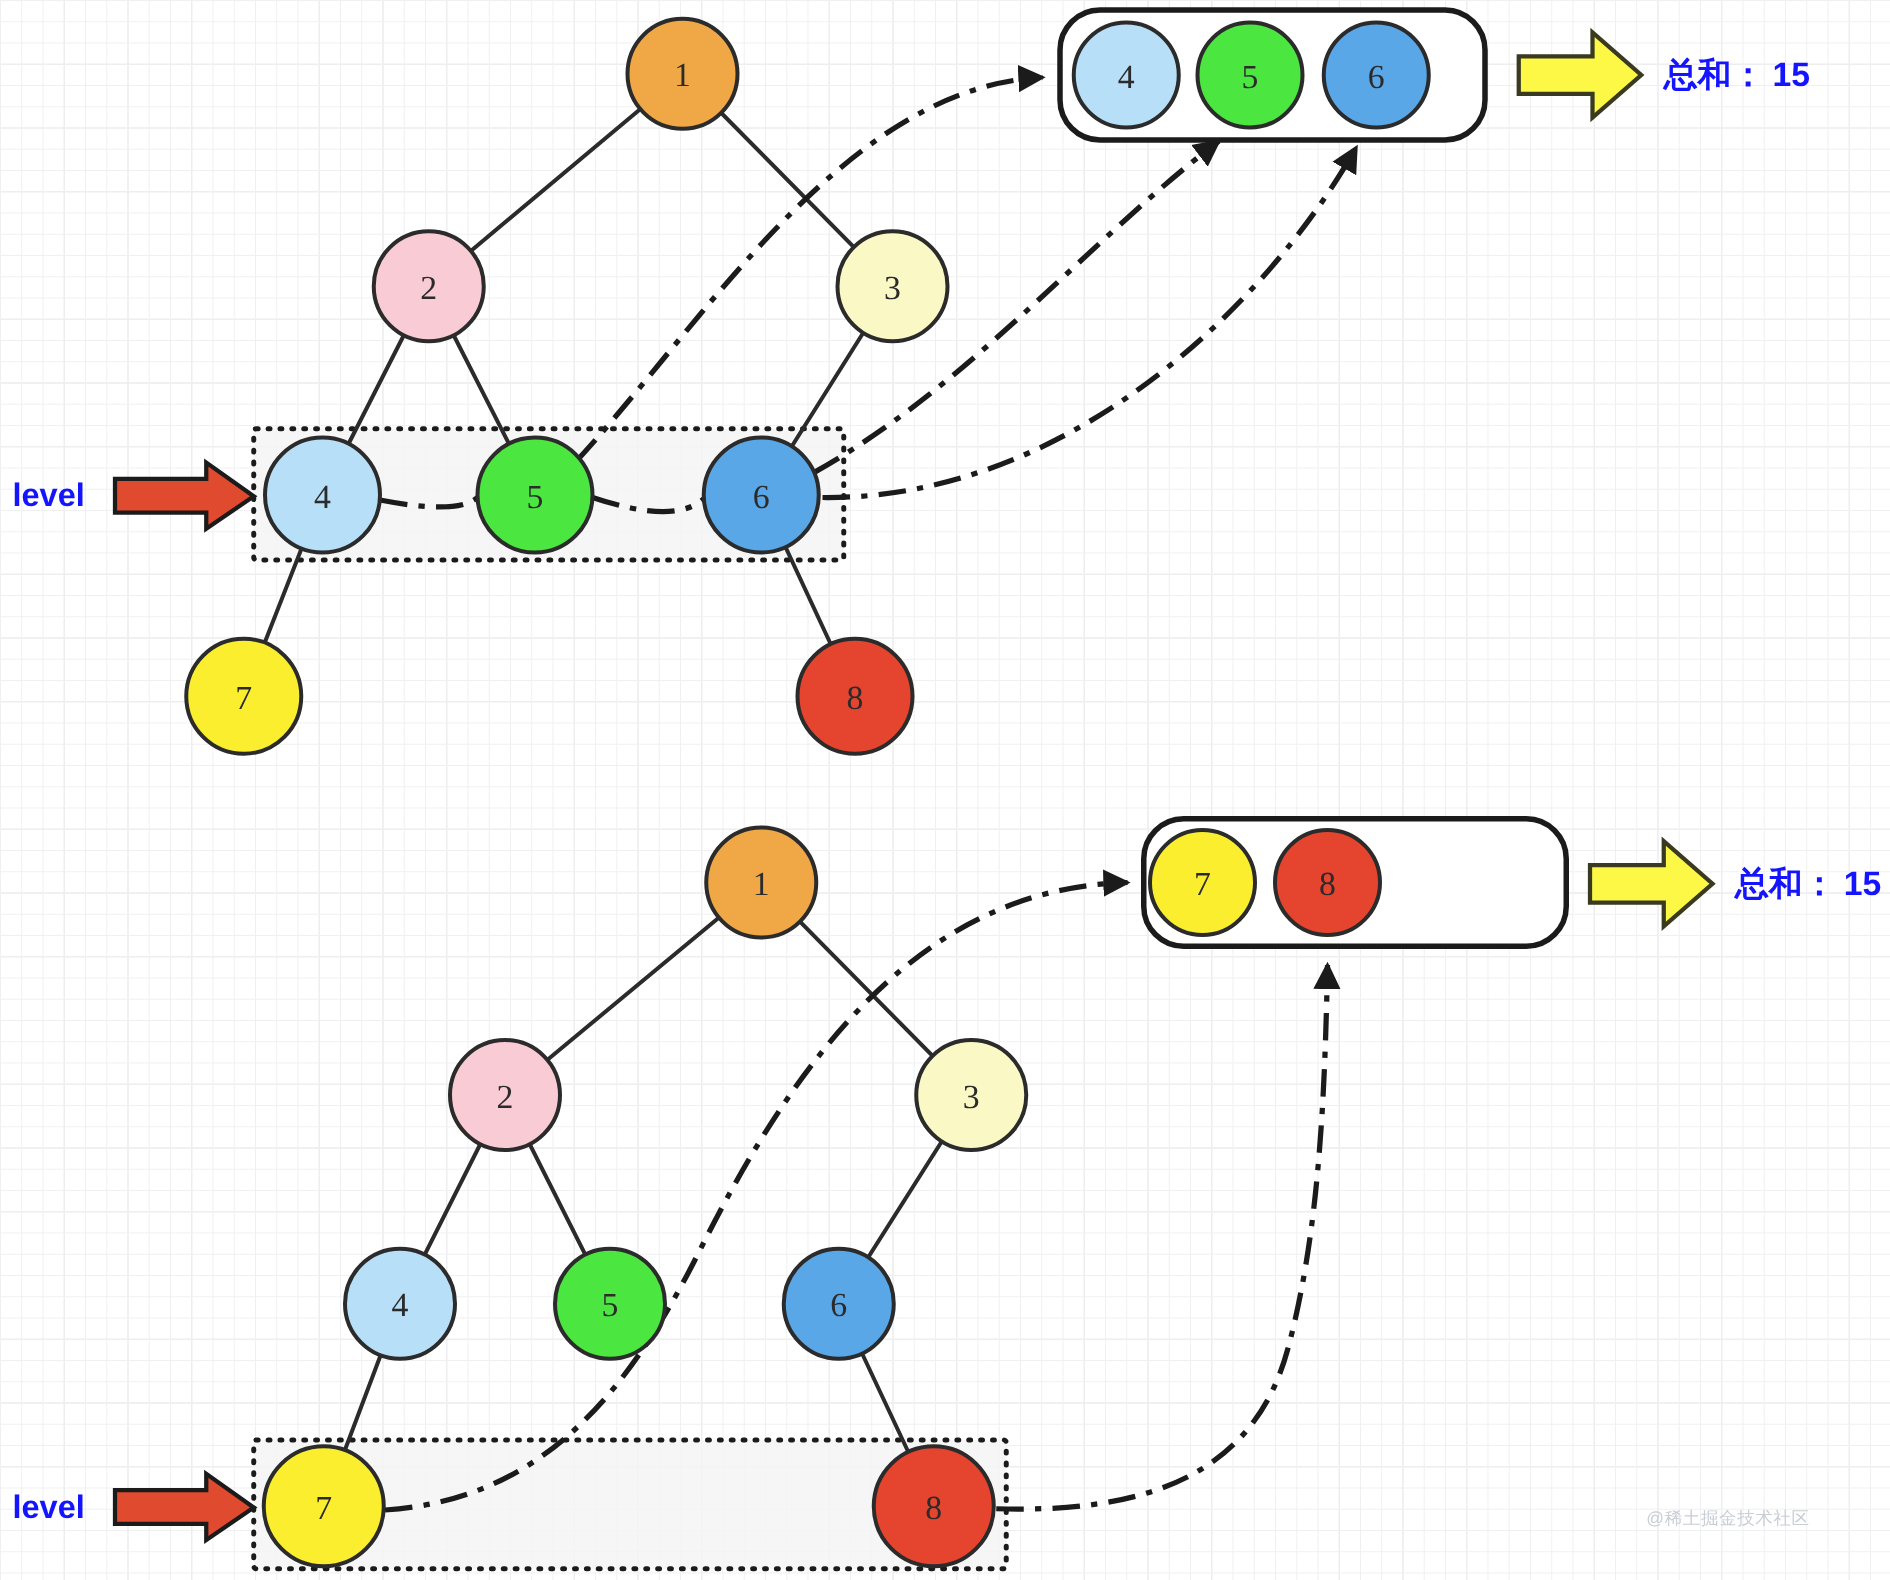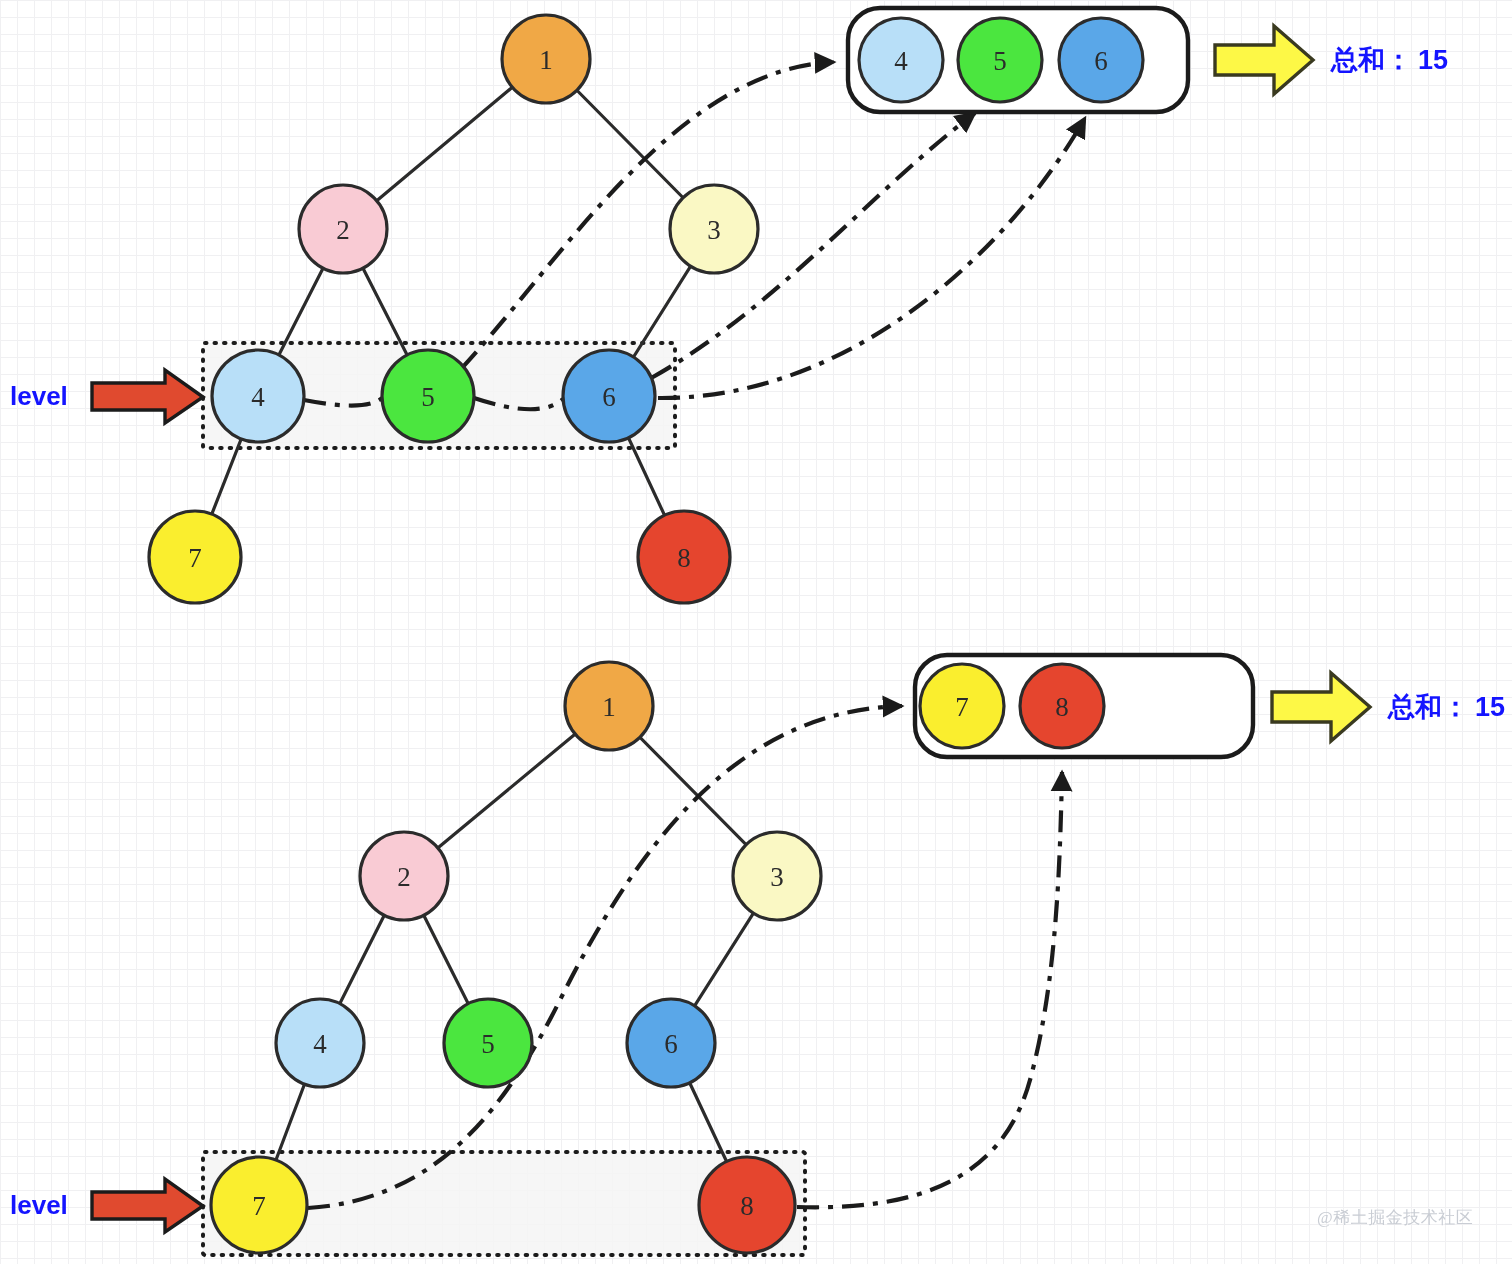--- a/index.html
+++ b/index.html
@@ -87,22 +87,22 @@
     stroke-linejoin: miter;
   }
   .arrow-yellow {
     fill: #fdf846;
     stroke: #3a3a20;
     stroke-width: 3.4;
     stroke-linejoin: miter;
   }
   .watermark {
     position: absolute;
-    font-family: Liberation Serif, serif;
-    font-size: 17px;
+    font-family: Liberation Sans, sans-serif;
+    font-size: 14px;
     color: #c9cdd4;
     letter-spacing: 0.5px;
     white-space: nowrap;
   }
 </style>
 </head>
 <body>
 
 <div id="stage">
 

